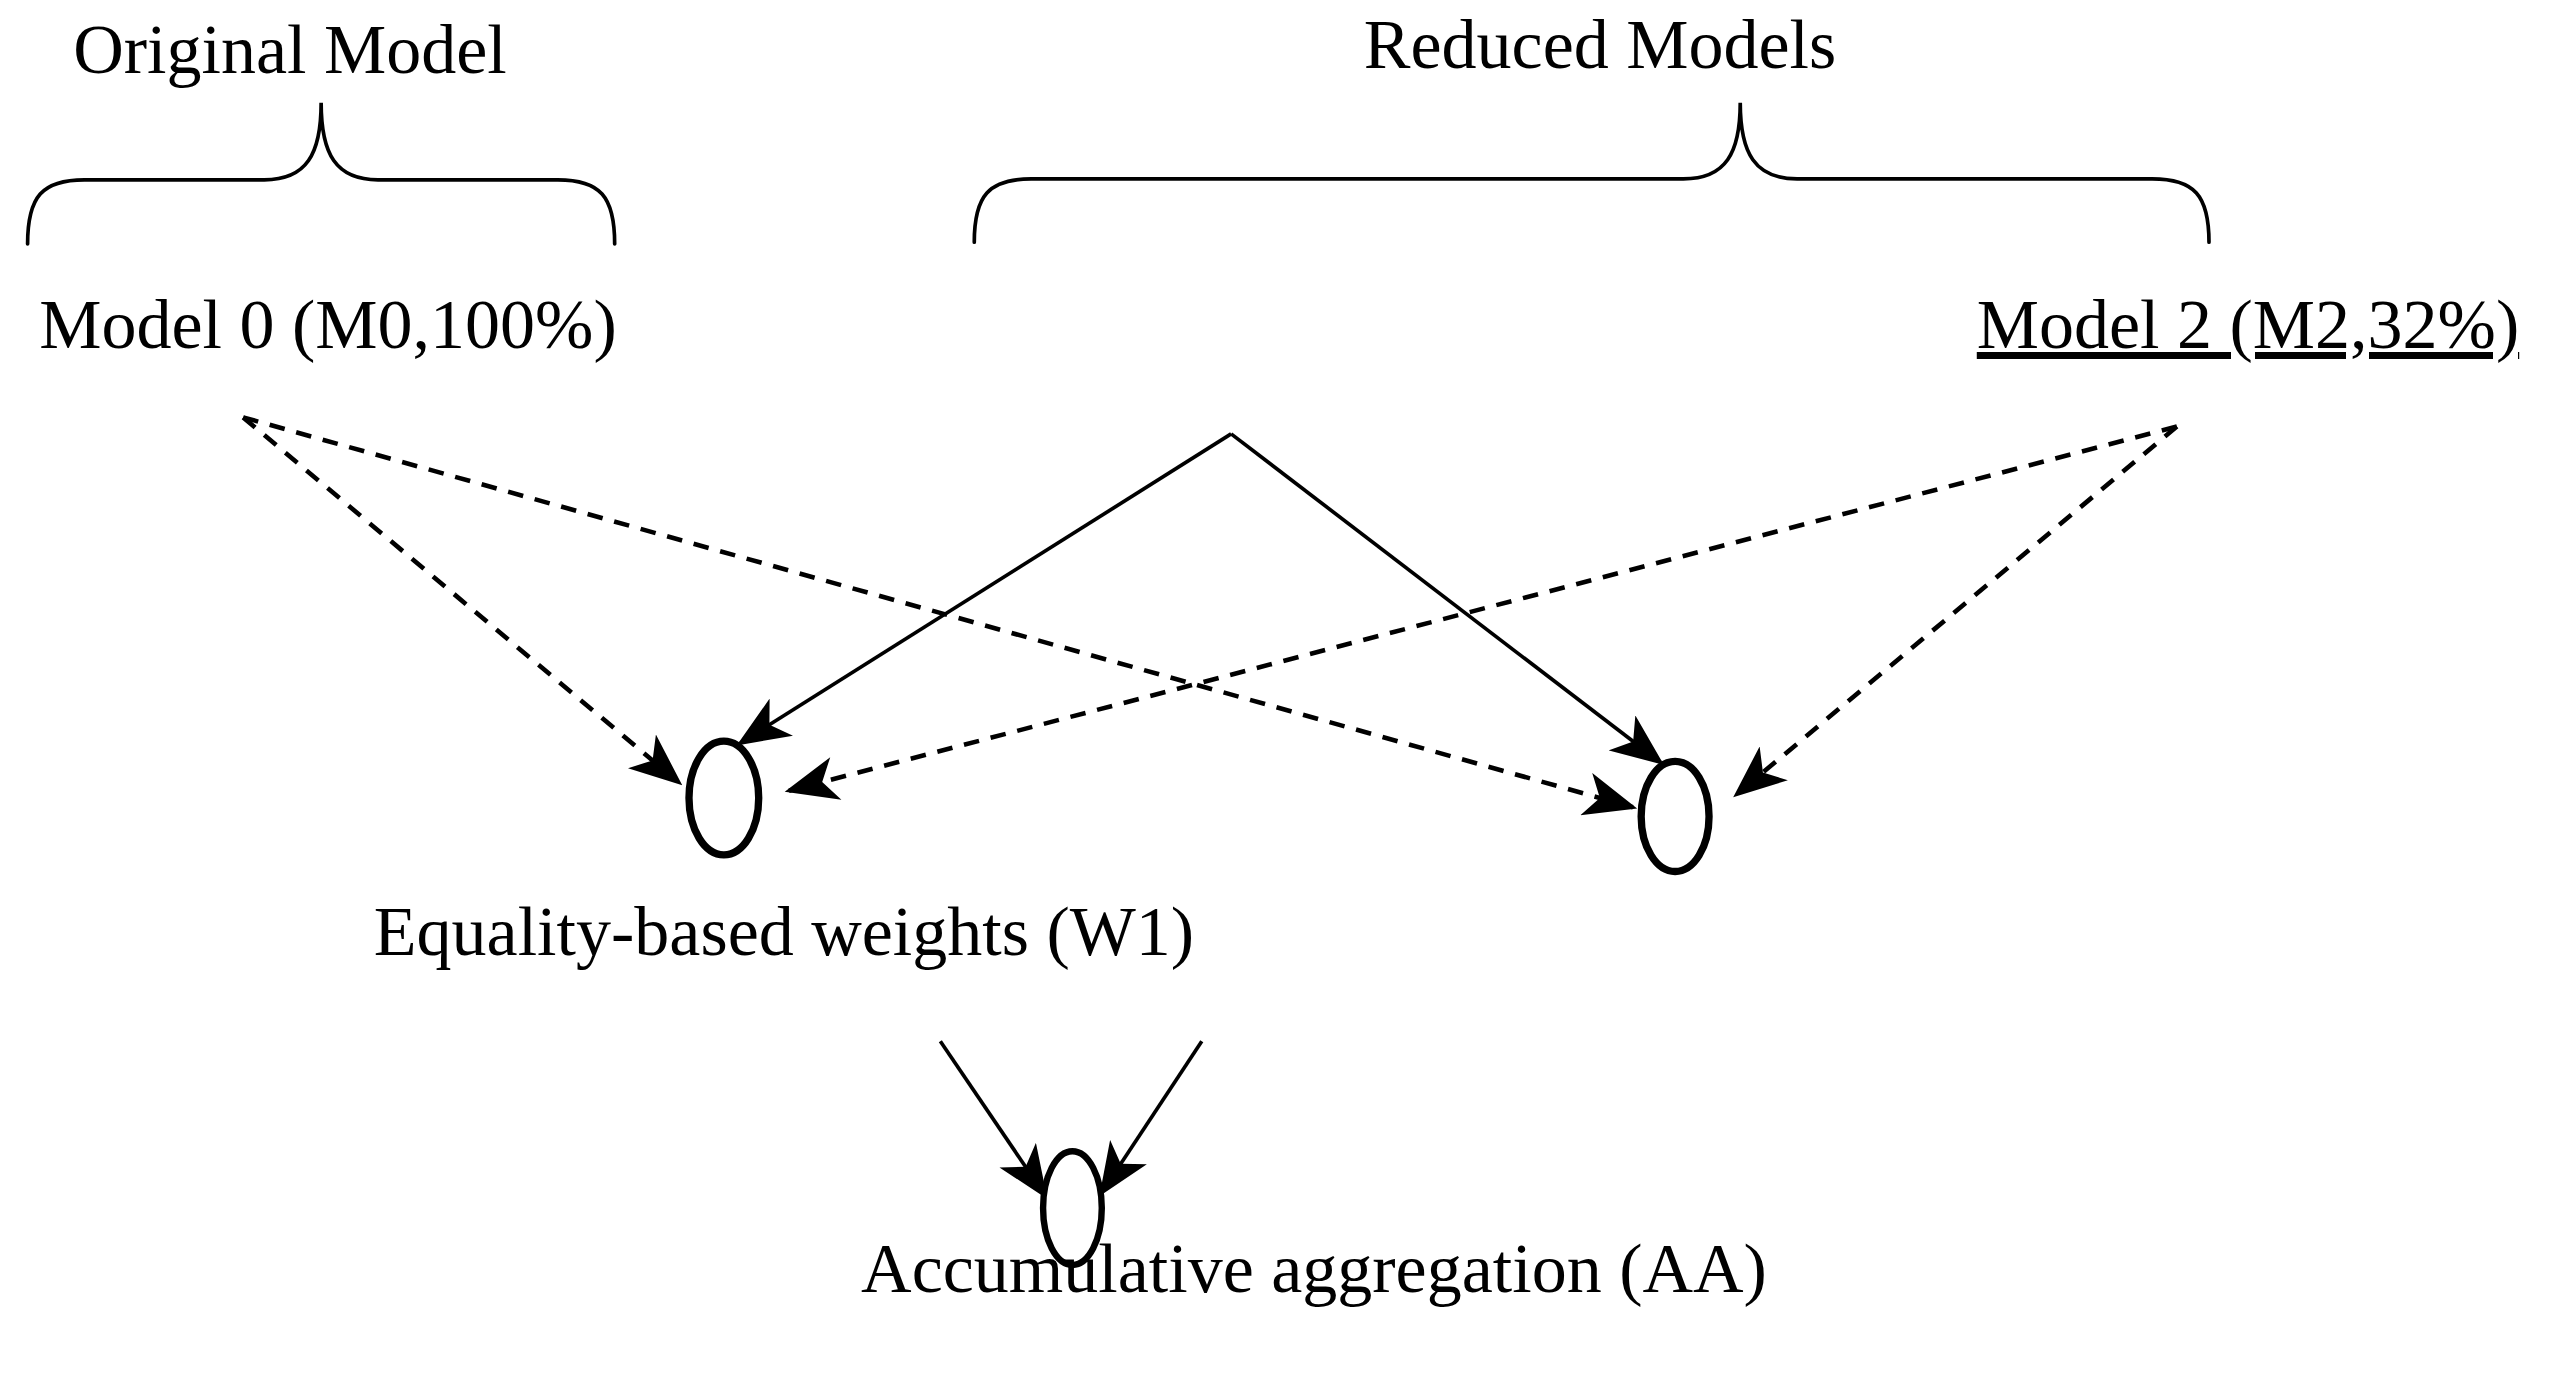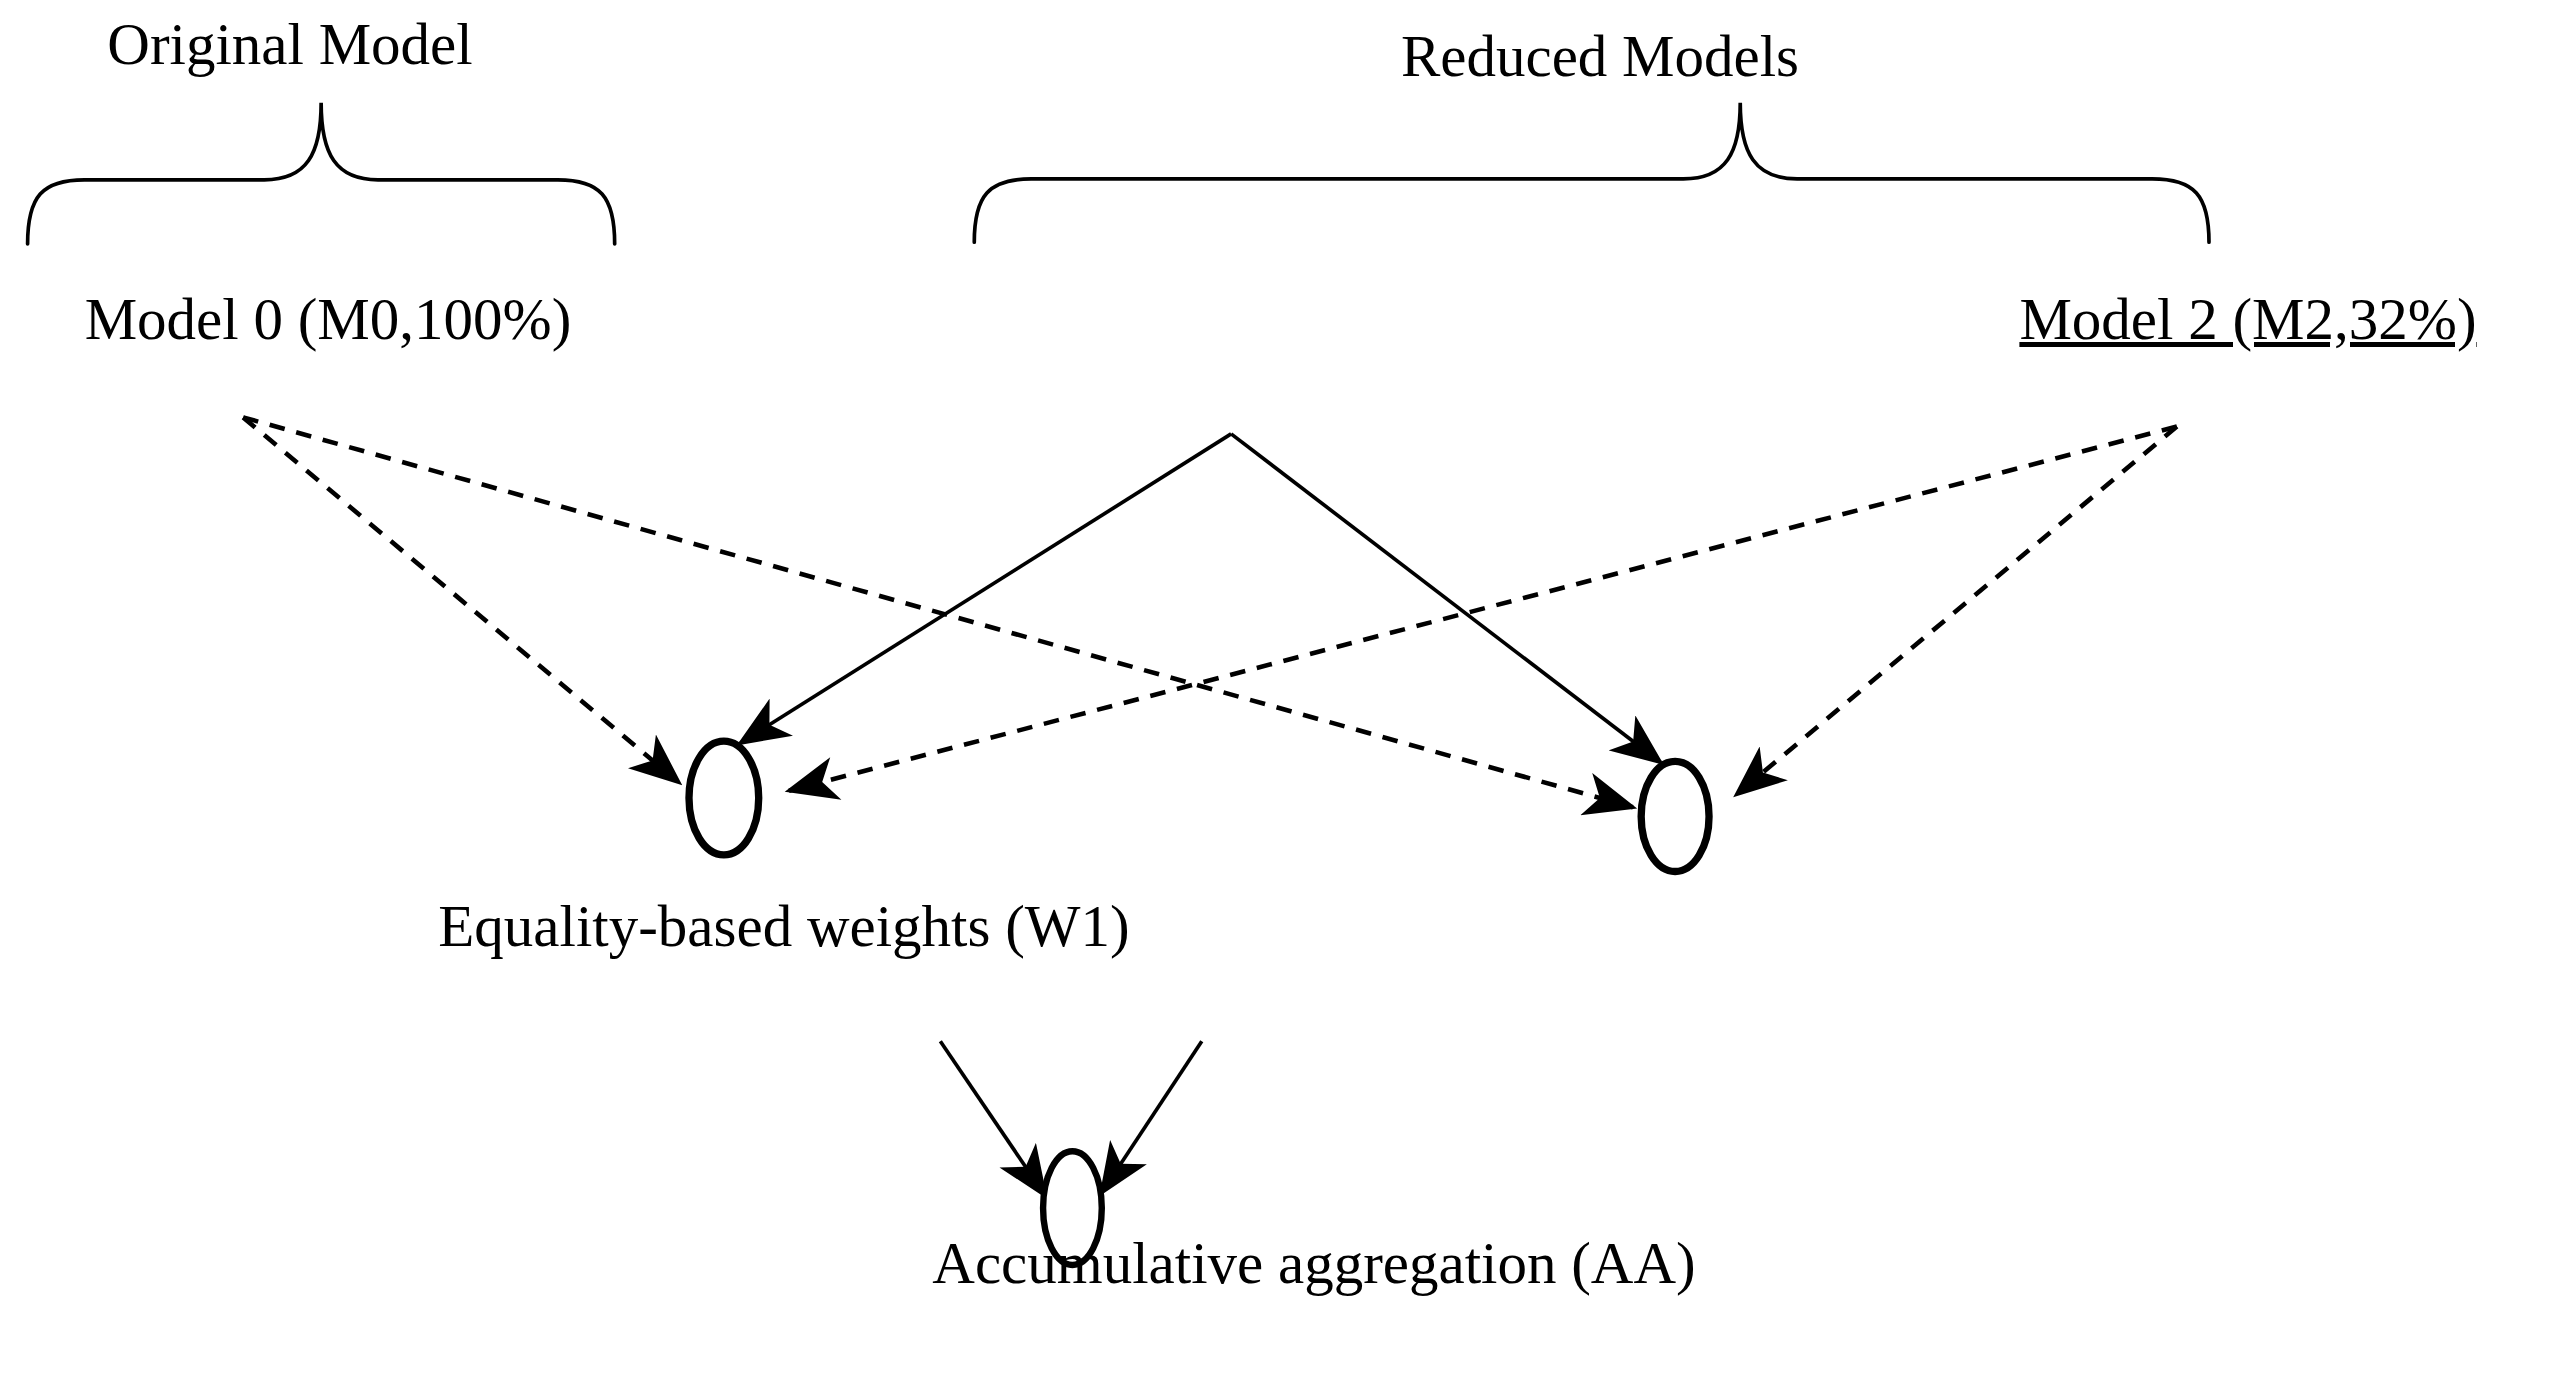--- a/index.html
+++ b/index.html
@@ -24,28 +24,28 @@
   .labels-layer {
     position: absolute;
     left: 0; top: 0;
     width: 100%; height: 100%;
     pointer-events: none;
   }
   .lbl {
     position: absolute;
     white-space: nowrap;
     color: #000000;
-    font-size: 59px;
+    font-size: 70px;
     line-height: 1;
     transform: translateX(-50%);
     letter-spacing: 0px;
   }
   
   .lbl-original-title { left: 290px;  top: 14.7px;  }
-  .lbl-reduced-title  { left: 1600px; top: 27px;  }
+  .lbl-reduced-title  { left: 1600px; top: 10px;  }
   .lbl-model0         { left: 328px;  top: 290px; text-align: right; }
   .lbl-model1         { left: 1279px; top: 290px; }
   .lbl-model2         { left: 2248px; top: 290px; text-decoration: underline; }
   .lbl-w1             { left: 784px;  top: 897px; }
   .lbl-w2             { left: 1741px; top: 897px; }
   .lbl-aa             { left: 1314px; top: 1234px; }
 </style>
 </head>
 <body>
 

